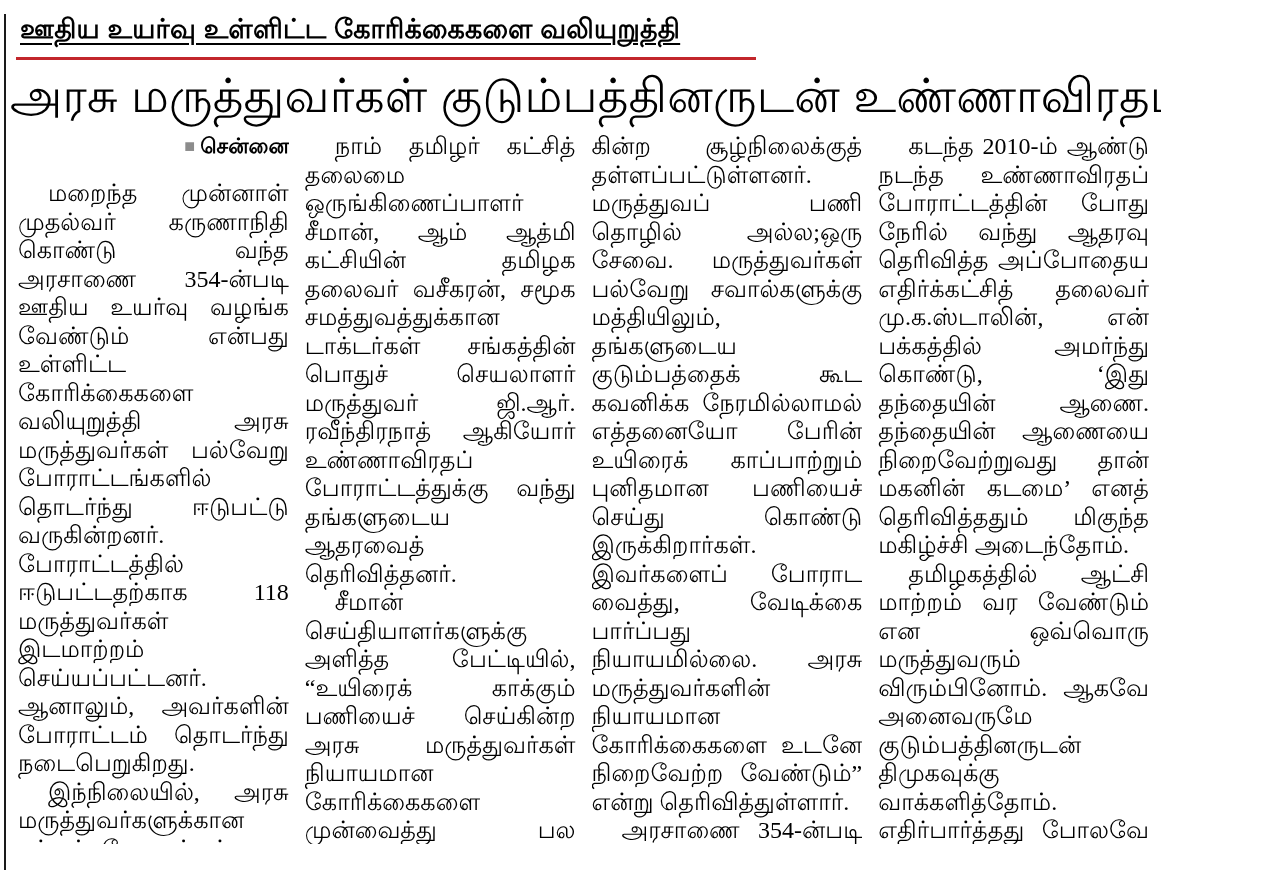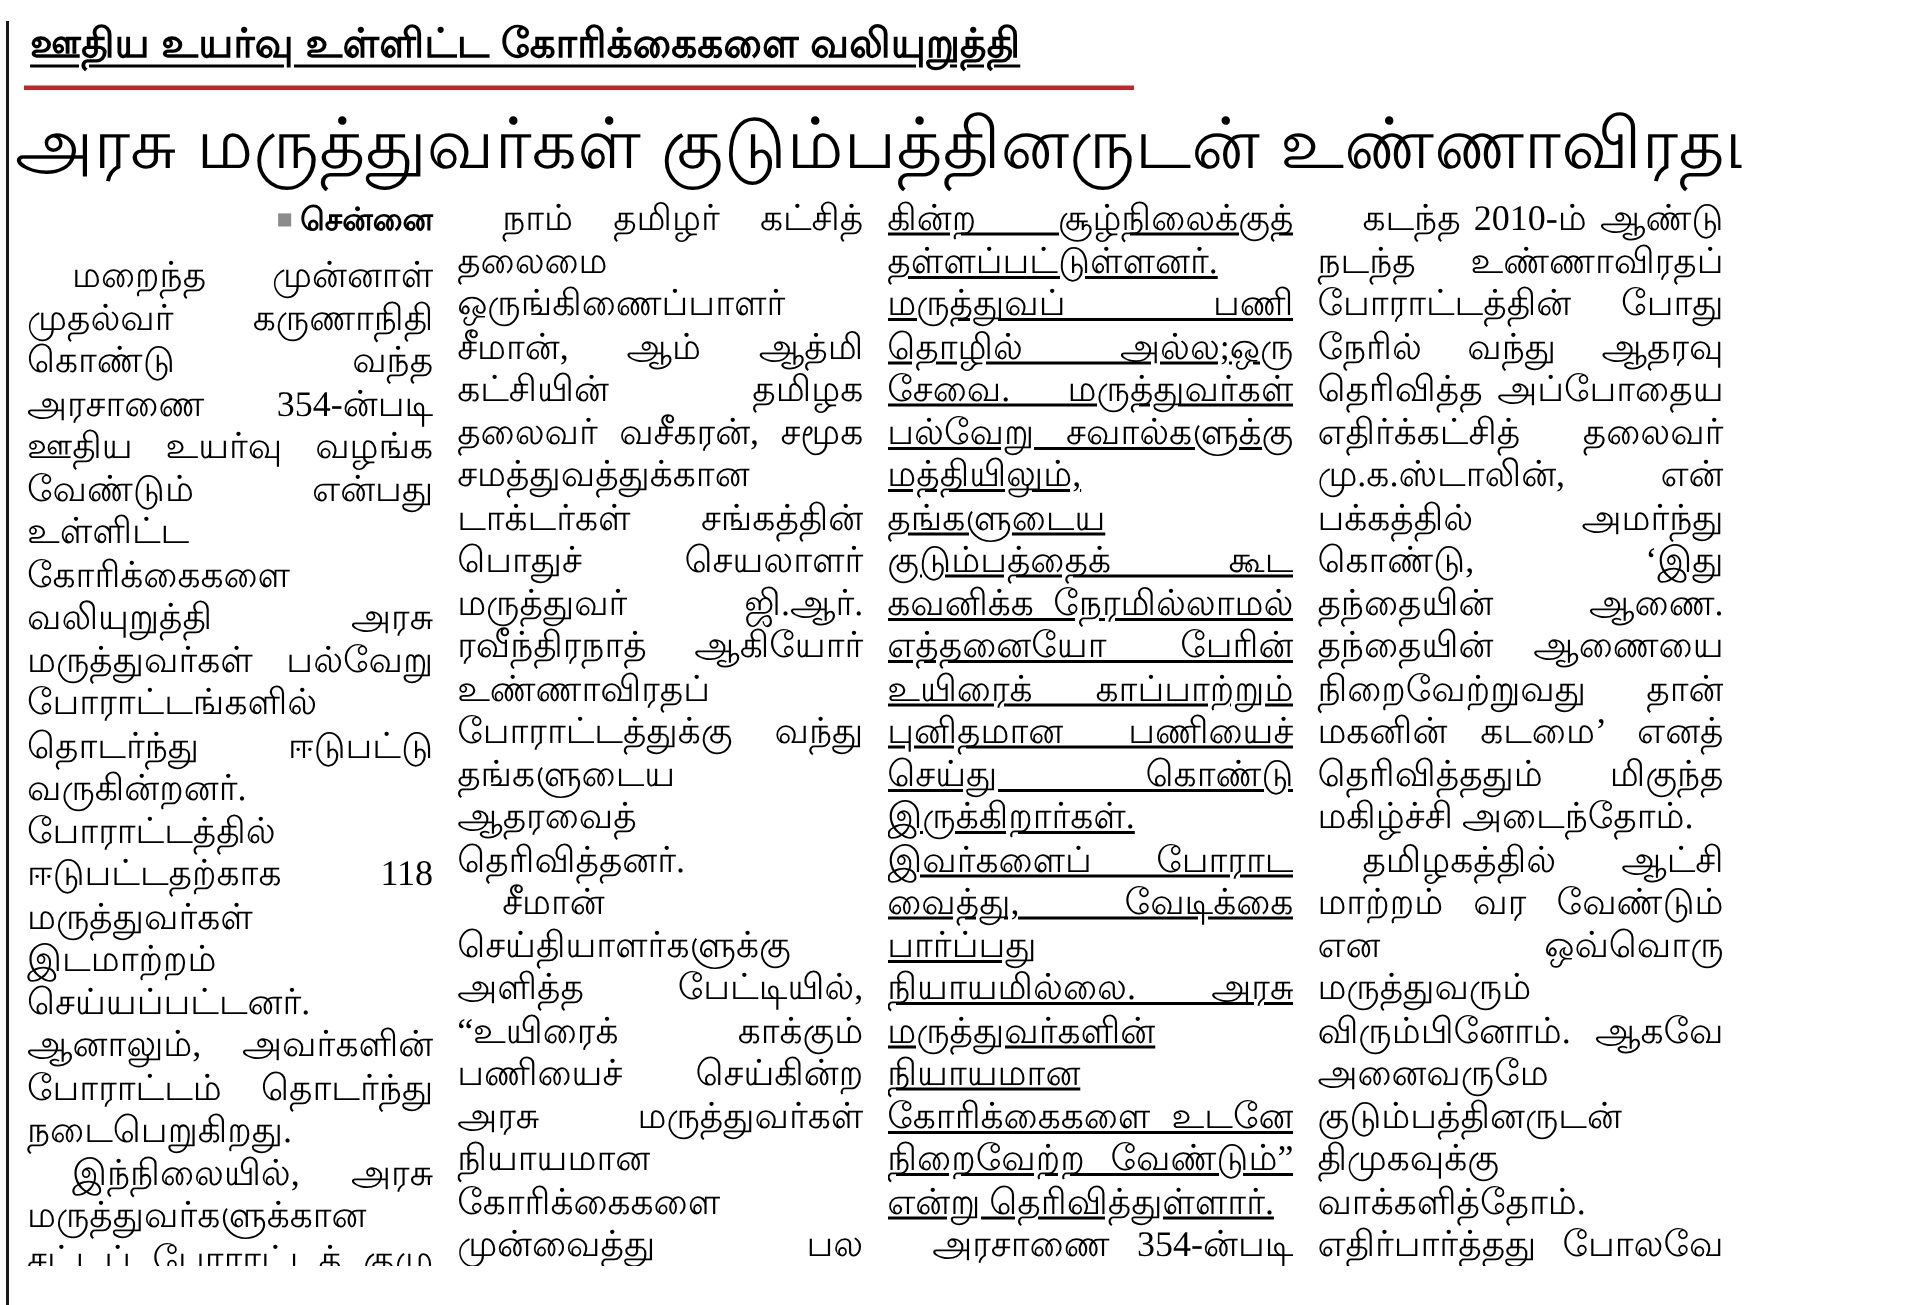--- a/index.html
+++ b/index.html
@@ -67,29 +67,28 @@
   .col p {
     margin: 0;
     font-size: 24px;
     line-height: 28.5px;
     text-align: justify;
     text-indent: 30px;
     word-break: break-word;
   }
   .col p.noindent {
     text-indent: 0;
-    text-decoration: underline;
   }
   .dateline {
     text-align: right;
     font-family: "Liberation Sans", sans-serif;
     font-size: 21px;
     font-weight: 700;
     line-height: 28px;
-    margin-bottom: 9px;
+    margin-bottom: 19px;
   }
   .dateline .sq {
     color: #8c8c8c;
     font-size: 18px;
     margin-right: 5px;
     vertical-align: 1px;
   }
 </style>
 </head>
 <body>

